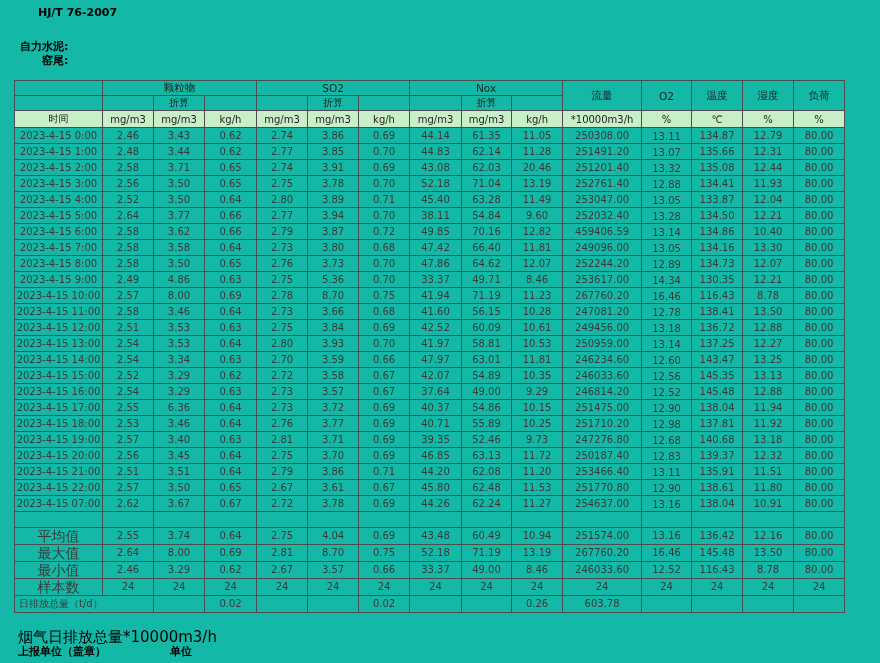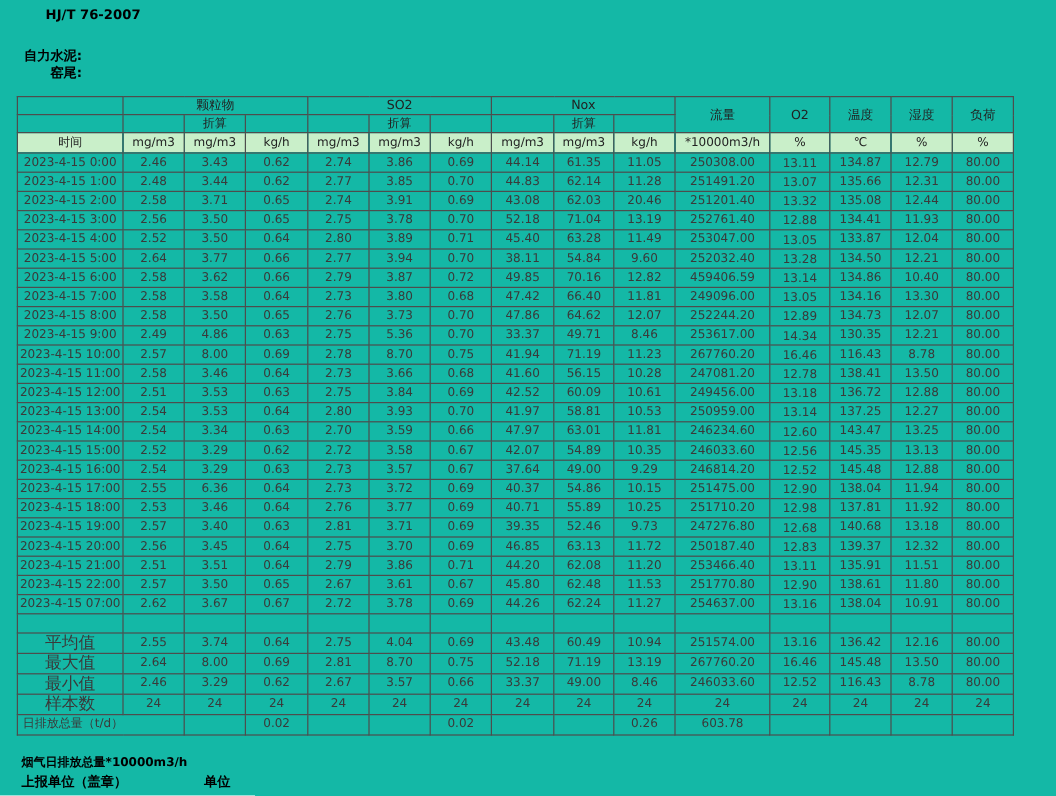--- a/index.html
+++ b/index.html
@@ -30,21 +30,21 @@
   tr.conv th{height:14px;font-size:10px;}
   tr.units th{height:16px;background:var(--green);font-size:10px;}
   tbody td{height:15px;line-height:15px;}
   tbody td.time{font-size:10px;}
   tbody td.col-o2{vertical-align:bottom;line-height:12px;}
   tr.spacer td{height:15px;}
   tr.sum td{height:16px;line-height:16px;}
   tr.sum td.label{font-size:14px;}
   tr.total td{height:16px;line-height:16px;}
   tr.total td.total-label{text-align:left;padding-left:4px;font-size:10px;}
-  .f1{position:absolute;left:18px;top:628px;font-size:10px;font-weight:bold;color:#000;}
+  .f1{position:absolute;left:18px;top:628px;font-size:15px;font-weight:normal;color:#000;}
   .f2a{position:absolute;left:18px;top:644px;font-size:11px;font-weight:bold;color:#000;}
   .f2b{position:absolute;left:170px;top:644px;font-size:11px;font-weight:bold;color:#000;}
 </style>
 </head>
 <body>
 
 <div class="page">
   <div class="std-code">HJ/T  76-2007</div>
   <div class="company">自力水泥:</div>
   <div class="station">窑尾:</div>

